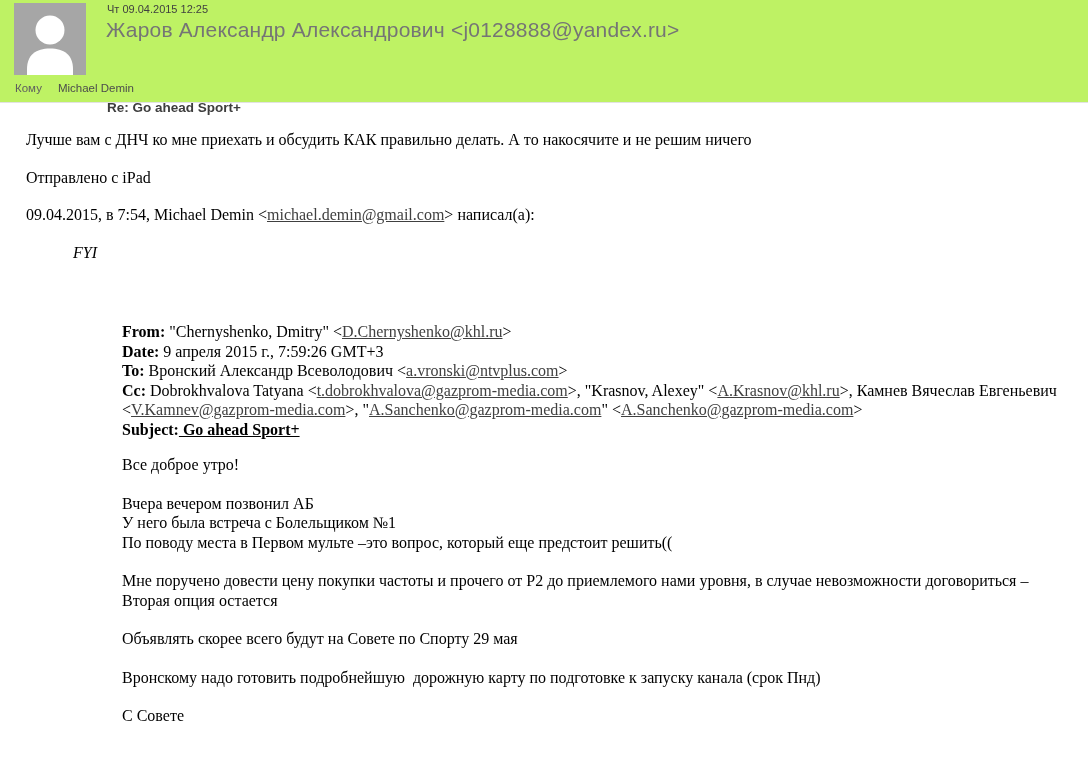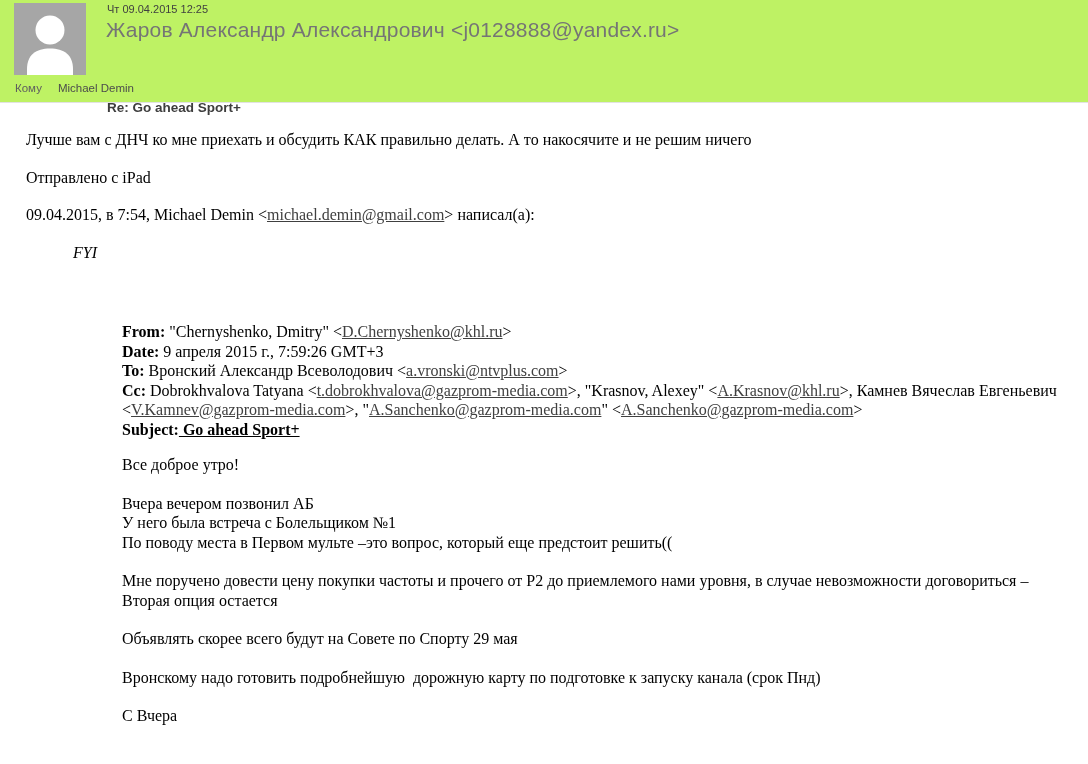--- a/index.html
+++ b/index.html
@@ -84,17 +84,17 @@
 
     <div class="q-par">
       <div class="q-line">Объявлять скорее всего будут на Совете по Спорту 29 мая</div>
     </div>
 
     <div class="q-par">
       <div class="q-line">Вронскому надо готовить подробнейшую  дорожную карту по подготовке к запуску канала (срок Пнд)</div>
     </div>
 
     <div class="q-par">
-      <div class="q-line">С Вчера</div>
+      <div class="q-line">С Совете</div>
     </div>
 
   </div>
 </div>
 
 </body></html>

